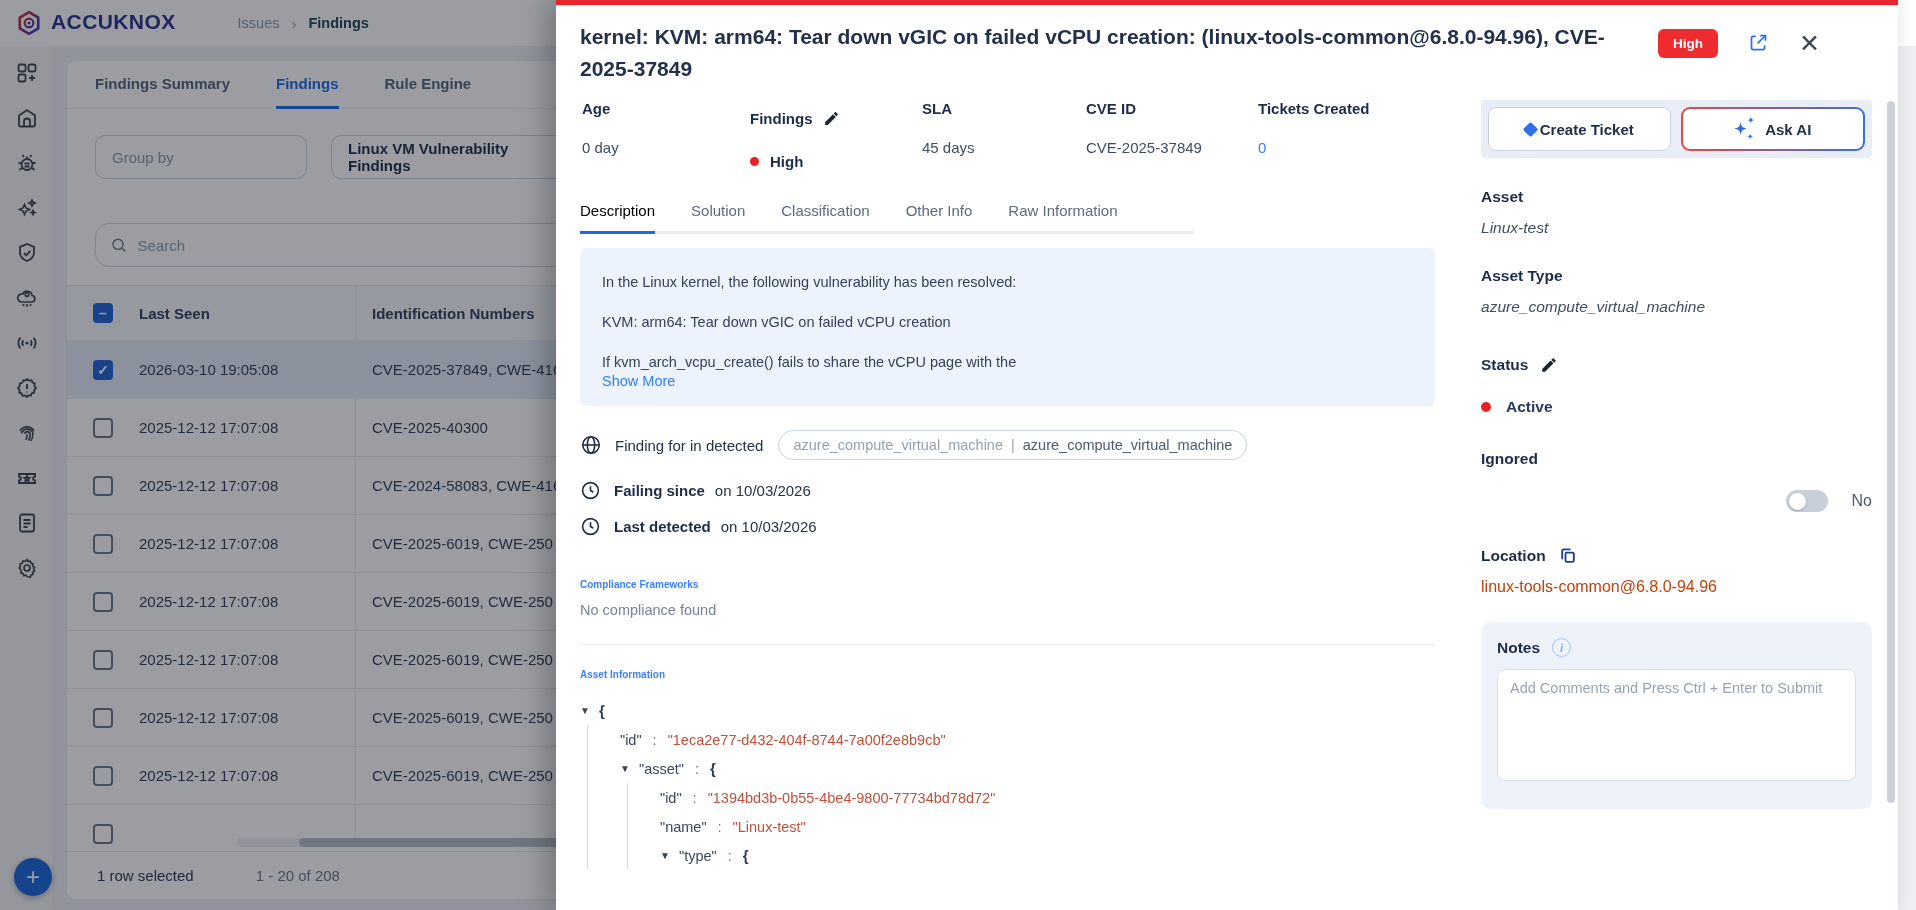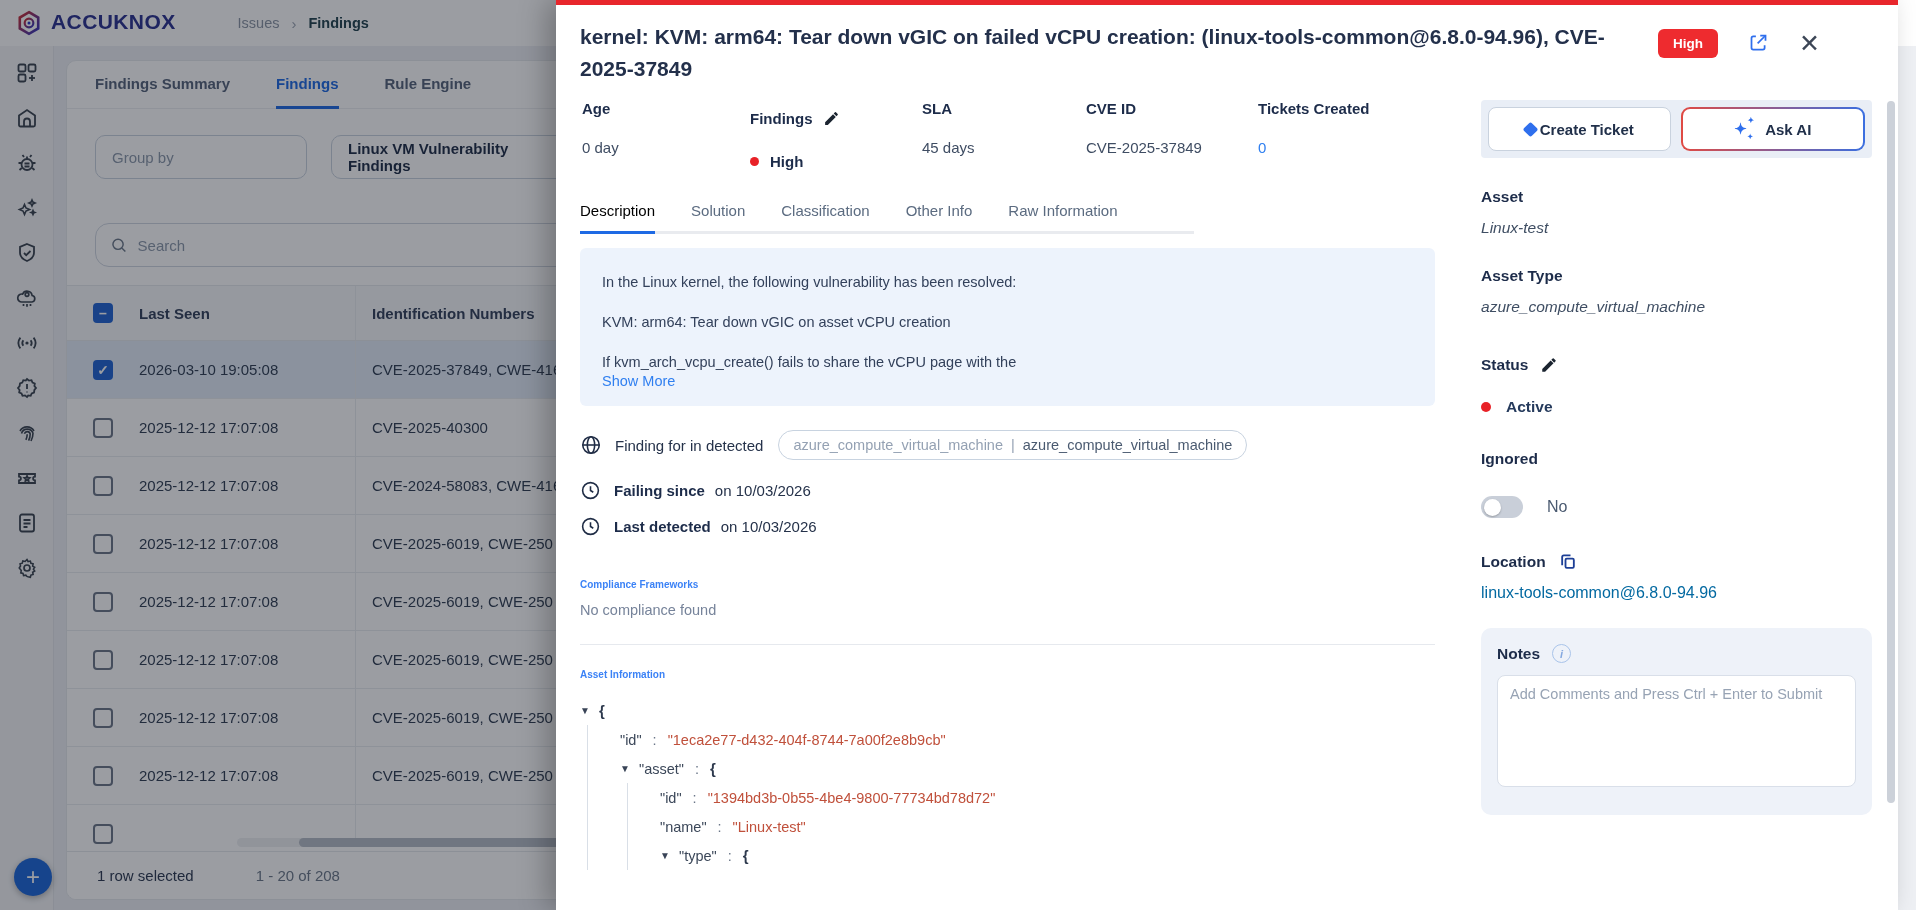--- a/index.html
+++ b/index.html
@@ -122,26 +122,26 @@
     justify-content:center; gap:11px; font-size:15px; font-weight:700; color:#21304a; }
   .sparkle { position:relative; width:20px; height:20px; color:#2f6fed; }
   .sparkle .s1 { position:absolute; left:0; top:1px; font-size:15px; }
   .sparkle .s2 { position:absolute; right:0; top:-3px; font-size:8px; }
   .sparkle .s3 { position:absolute; right:1px; bottom:-2px; font-size:7px; }
 
   .rc-label { margin-top:30px; font-size:15.5px; font-weight:700; color:#1d2c4a; display:flex; align-items:center; gap:12px; }
   .rc-value { margin-top:13px; font-size:15.5px; color:#3f4e63;font-style:italic; }
   .status-line { margin-top:24px; display:flex; align-items:center; gap:15px; font-size:15.5px; color:#253a5c; font-weight:600; }
   .dot-red { width:10px; height:10px; border-radius:50%; background:#e82127; }
-  .toggle-line { margin-top:28px; display:flex; align-items:center; gap:24px; }
+  .toggle-line { margin-top:22px; display:flex; align-items:center; gap:24px;justify-content:flex-end; }
   .toggle { width:42px; height:22px; border-radius:11px; background:#c9cfd9; position:relative; cursor:pointer; }
   .toggle .knob { position:absolute; left:3px; top:2.5px; width:17px; height:17px; border-radius:50%;
     background:#fff; box-shadow:0 1px 2px rgba(0,0,0,.25); }
   .toggle-text { font-size:16px; color:#4a5a70; }
-  .loc-value { margin-top:12px; font-size:16px; color:#0369a1; }
+  .loc-value { margin-top:12px; font-size:16px; color:#c2410c; }
 
   .notes-card { margin-top:26px; background:#eef2f9; border-radius:10px; padding:16px 16px 24px; }
   .notes-head { display:flex; align-items:center; gap:12px; font-size:15.5px; font-weight:700; color:#1d2c4a; }
   .info-badge { width:19px; height:19px; border-radius:50%; border:1.5px solid #a9c4ea; color:#86a9e0;
     font-size:11px; display:flex; align-items:center; justify-content:center; font-style:italic; }
   .notes-area { margin-top:12px; width:100%; height:112px; border:1px solid #d9dfe9; border-radius:8px;
     background:#fff; resize:none; padding:10px 12px; font-size:14.5px; color:#33415b; outline:none; font-family:inherit; }
   .notes-area::placeholder { color:#97a3b4; }
   .vscroll { position:absolute; right:3px; top:96px; width:8px; height:702px; background:#ccd1d9; border-radius:4px; }
 </style>
@@ -433,21 +433,21 @@
 
       <div class="d-tabs" id="dTabs">
           <div class="d-tab active">Description</div>
           <div class="d-tab">Solution</div>
           <div class="d-tab">Classification</div>
           <div class="d-tab">Other Info</div>
           <div class="d-tab">Raw Information</div>
         </div>
 
       <div class="desc-card" id="descCard">
-        <p class="desc-line">In the Linux kernel, the following vulnerability has been resolved:</p><p class="desc-line">KVM: arm64: Tear down vGIC on asset vCPU creation</p><p class="desc-line">If kvm_arch_vcpu_create() fails to share the vCPU page with the</p><span class="show-more" id="showMore">Show More</span>
+        <p class="desc-line">In the Linux kernel, the following vulnerability has been resolved:</p><p class="desc-line">KVM: arm64: Tear down vGIC on failed vCPU creation</p><p class="desc-line">If kvm_arch_vcpu_create() fails to share the vCPU page with the</p><span class="show-more" id="showMore">Show More</span>
       </div>
 
       <div class="info-row">
         <svg width="22" height="22" viewBox="0 0 24 24" fill="none" stroke="#1f2c45" stroke-width="1.7">
           <circle cx="12" cy="12" r="9"></circle>
             <ellipse cx="12" cy="12" rx="4" ry="9"></ellipse>
             <line x1="3" y1="12" x2="21" y2="12"></line>
           </svg>
         <span>Finding for in detected</span>
         <span class="chip">

